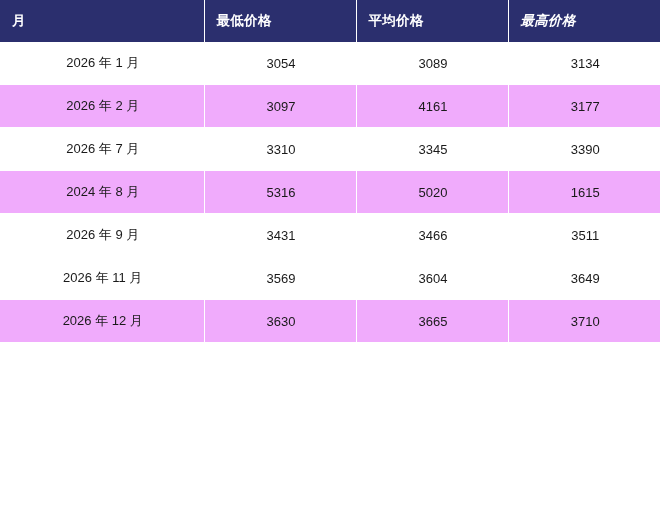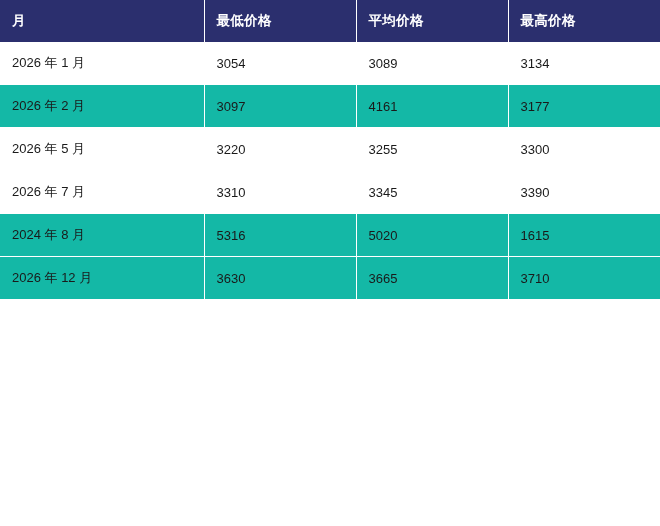--- a/index.html
+++ b/index.html
@@ -28,37 +28,37 @@
     color: #ffffff;
     font-size: 13.5px;
     font-weight: bold;
     text-align: left;
     padding: 12px 10px 12px 12px;
     height: 16px;
     border-right: 1px solid #ffffff;
     vertical-align: middle;
     letter-spacing: 0.3px;
   }
-  thead th:last-child { border-right: none; }
+  thead th:last-child { border-right: none; font-style: italic; }
 
   tbody td {
     font-size: 13px;
     color: #1a1a1a;
-    text-align: left;
+    text-align: center;
     padding: 12px 10px 12px 12px;
     height: 16px;
     border-right: 1px solid #ffffff;
     border-bottom: 1px solid #ffffff;
     vertical-align: middle;
     white-space: nowrap;
   }
   tbody td:last-child { border-right: none; }
 
   tbody tr.row-odd td  { background: #ffffff; }
-  tbody tr.row-even td { background: #14b8a6; }
+  tbody tr.row-even td { background: #f0abfc; }
 </style>
 </head>
 <body>
 
 <table class="price-table">
   <colgroup>
     <col class="c0">
       <col class="c1">
       <col class="c2">
       <col class="c3">
@@ -78,37 +78,43 @@
       <td>3089</td>
       <td>3134</td>
     </tr>
     <tr class="row-even">
       <td>2026 年 2 月</td>
       <td>3097</td>
       <td>4161</td>
       <td>3177</td>
     </tr>
     <tr class="row-odd">
-      <td>2026 年 5 月</td>
-      <td>3220</td>
-      <td>3255</td>
-      <td>3300</td>
-    </tr>
-    <tr class="row-odd">
       <td>2026 年 7 月</td>
       <td>3310</td>
       <td>3345</td>
       <td>3390</td>
     </tr>
     <tr class="row-even">
       <td>2024 年 8 月</td>
       <td>5316</td>
       <td>5020</td>
       <td>1615</td>
     </tr>
+    <tr class="row-odd">
+      <td>2026 年 9 月</td>
+      <td>3431</td>
+      <td>3466</td>
+      <td>3511</td>
+    </tr>
+    <tr class="row-odd">
+      <td>2026 年 11 月</td>
+      <td>3569</td>
+      <td>3604</td>
+      <td>3649</td>
+    </tr>
     <tr class="row-even">
       <td>2026 年 12 月</td>
       <td>3630</td>
       <td>3665</td>
       <td>3710</td>
     </tr>
   </tbody>
 </table>
 
 </body></html>

